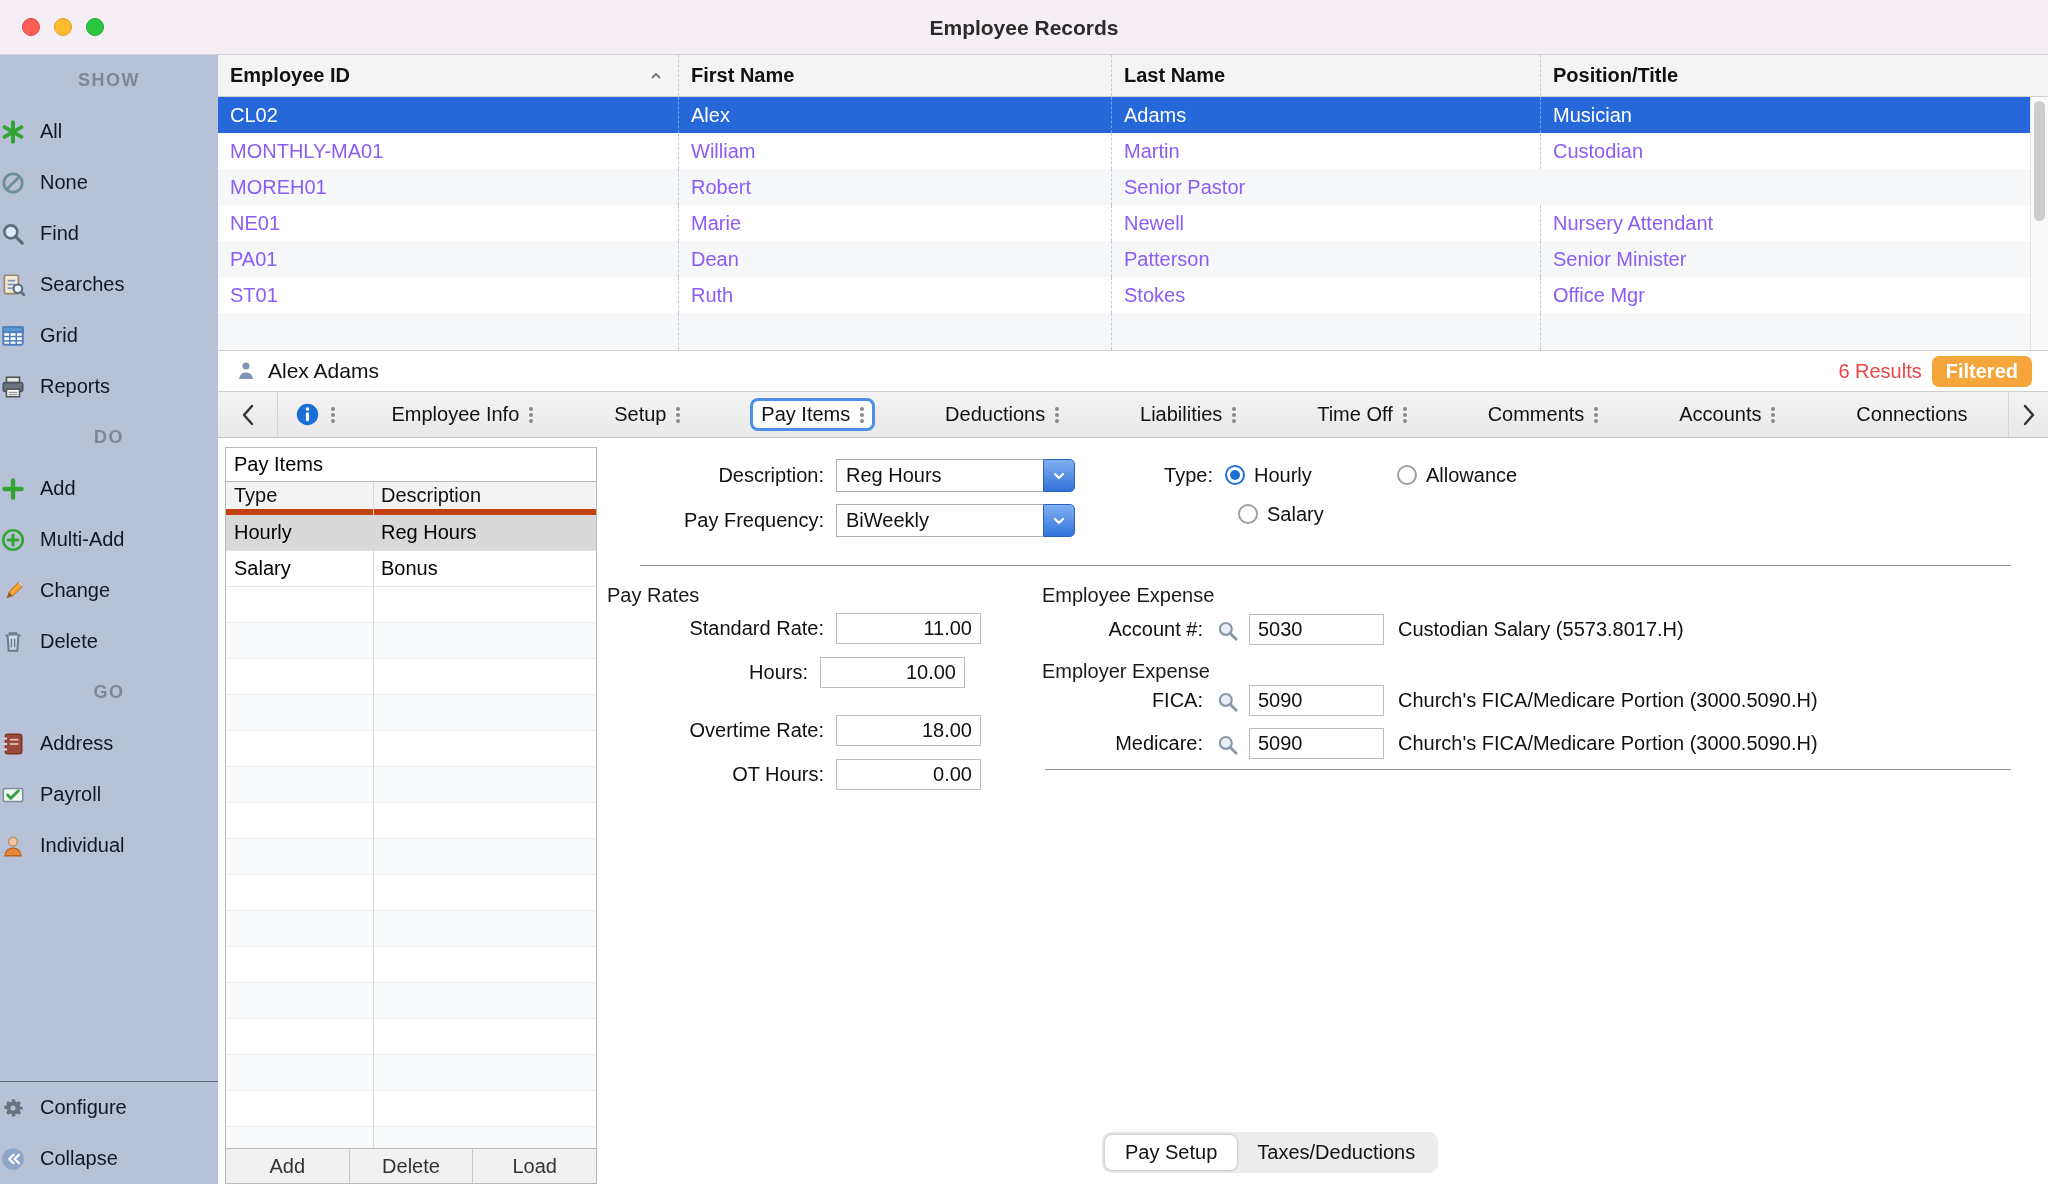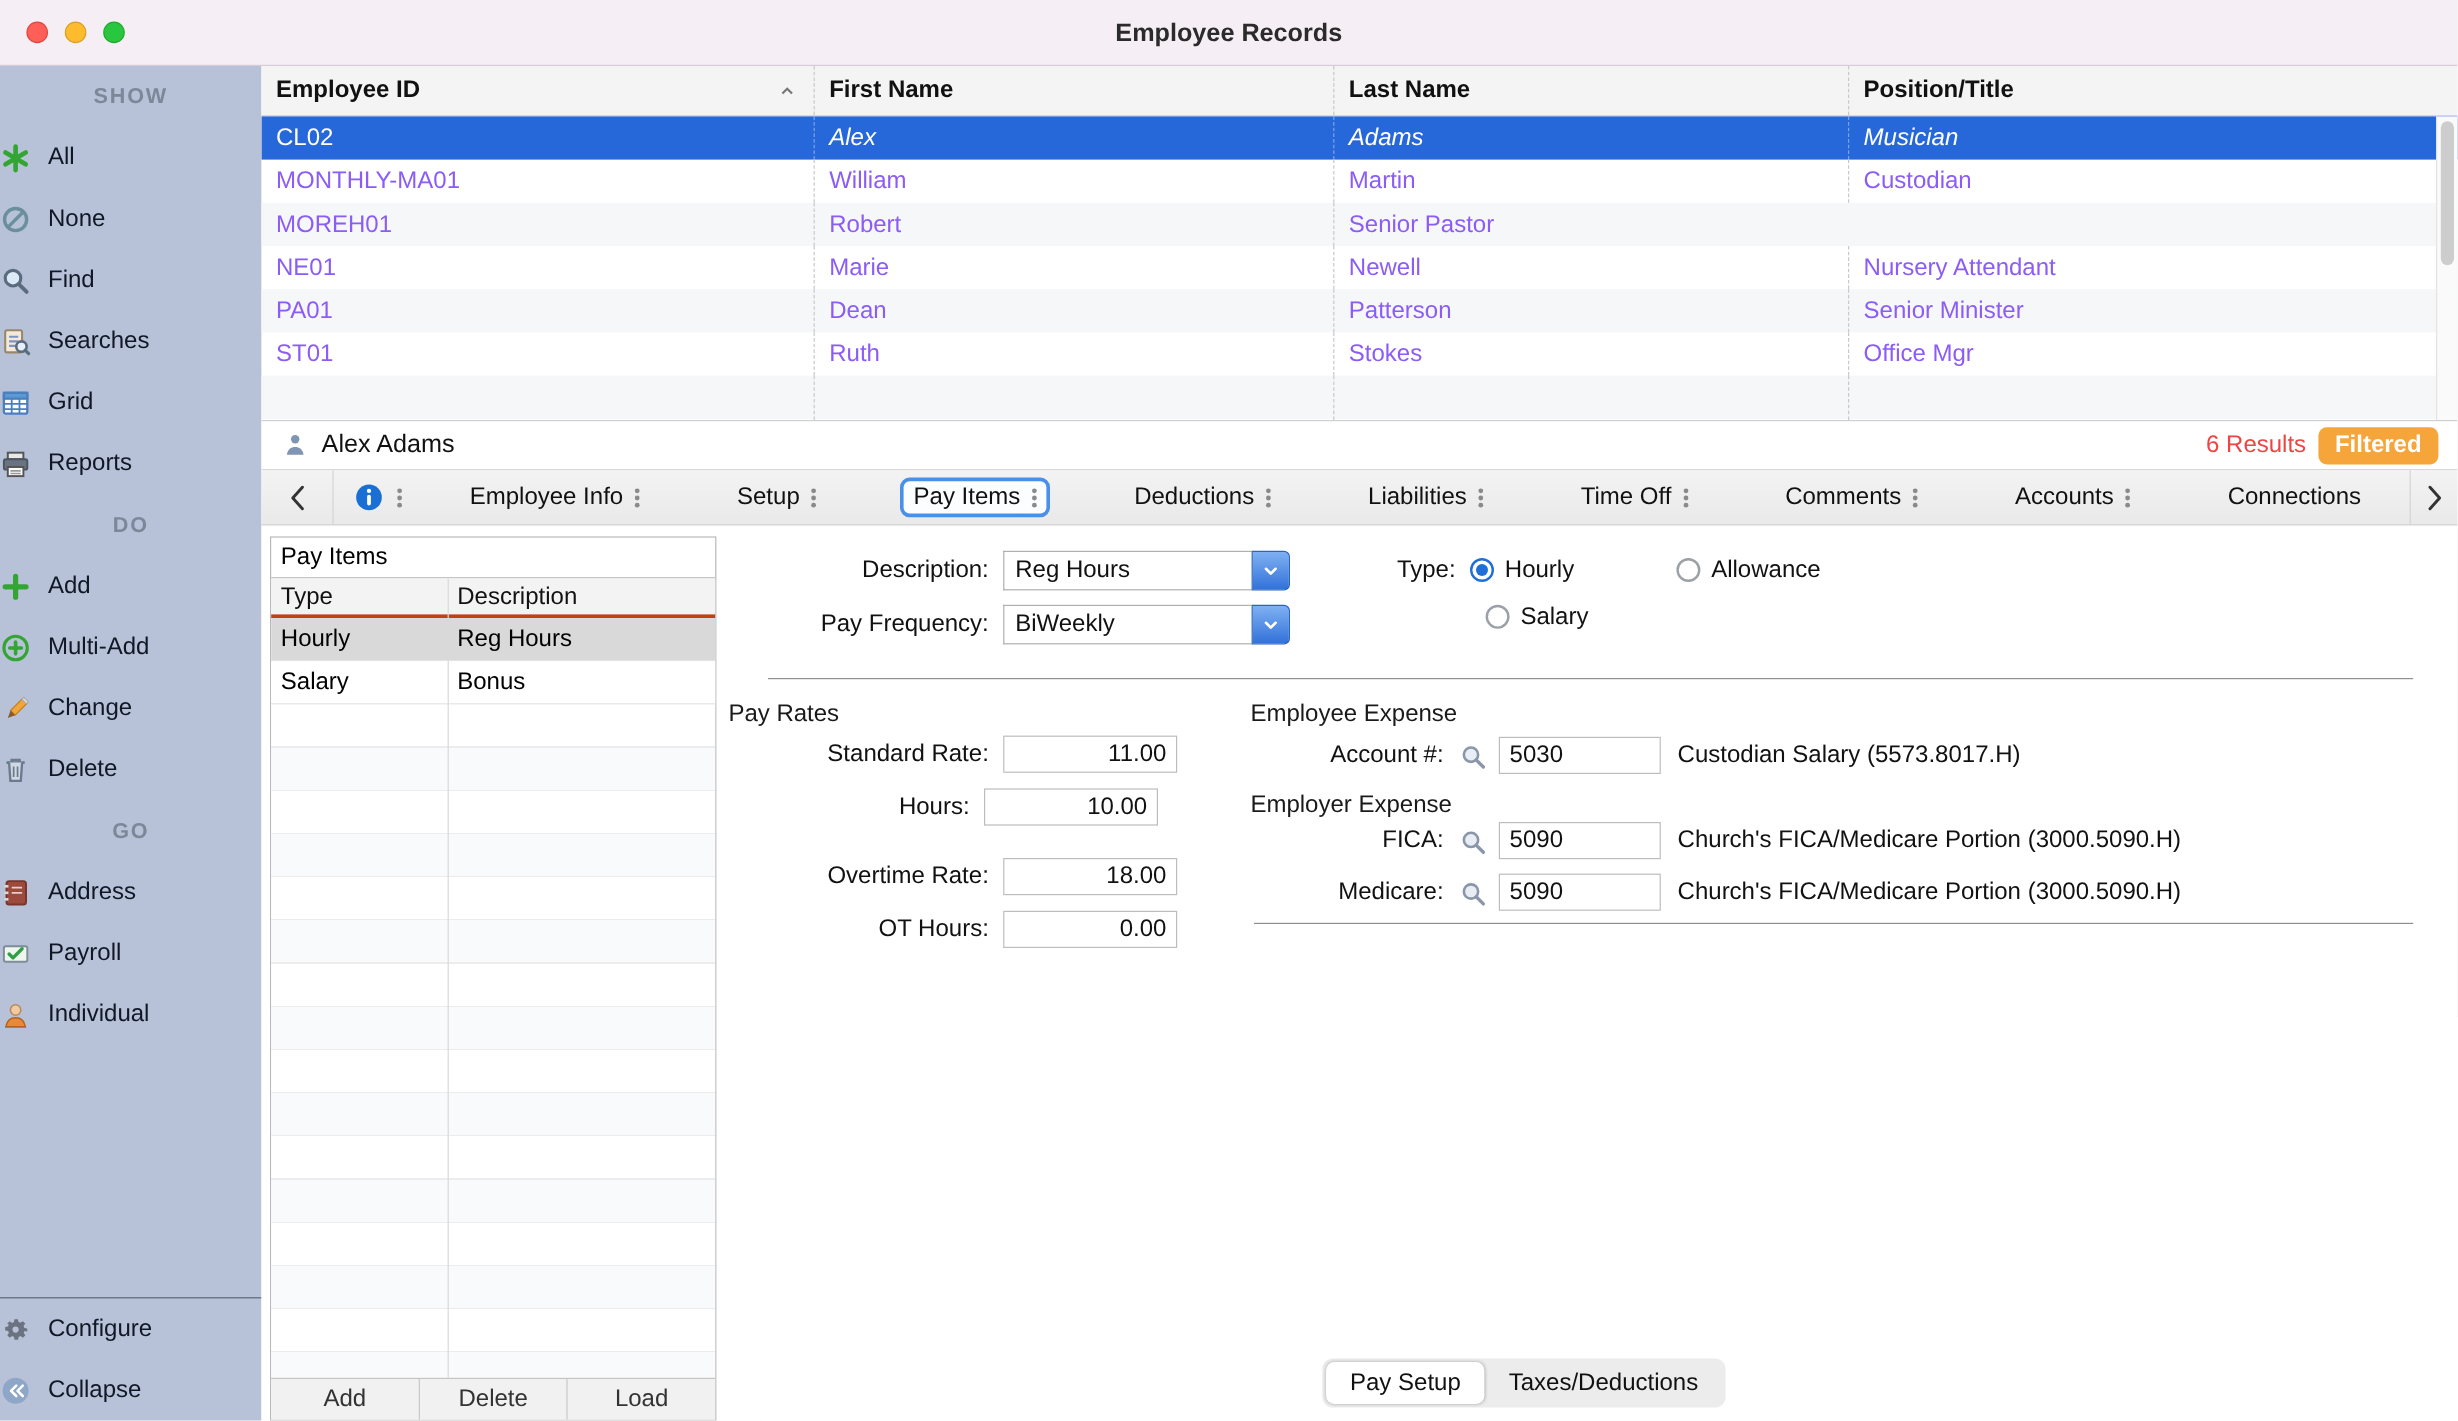--- a/index.html
+++ b/index.html
@@ -37,21 +37,21 @@
   .thead .th { display:flex; align-items:center; padding-left:12px; font-size:20px;
     font-weight:bold; color:#111; }
   .thead .th:nth-child(n+2), .trow .td:nth-child(n+2), .tfiller .td:nth-child(n+2) {
     border-left:1px dashed #c6c9ce; }
   .th .caret { margin-left:auto; margin-right:14px; display:flex; }
   .trow { display:grid; grid-template-columns:460px 433px 429px 508px; height:36px; }
   .trow .td { display:flex; align-items:center; padding-left:12px; font-size:20px; color:#8b5cf6; }
   .trow.alt { background:#f6f7f9; }
   .trow.sel { background:#2667d9; }
   .trow.sel .td { color:#fff; }
-  .trow.sel .td:nth-child(n+2) { border-left-color:rgba(255,255,255,.4);font-style:italic; }
+  .trow.sel .td:nth-child(n+2) { border-left-color:rgba(255,255,255,.4); }
   .tfiller { display:grid; grid-template-columns:460px 433px 429px 508px; height:37px;
     background:linear-gradient(#f6f7f9 0 36px,#fff 36px); }
   .vscroll { position:absolute; right:0; top:42px; bottom:0; width:18px; background:#fafafa;
     border-left:1px solid #e3e3e3; }
   .vscroll .thumb { position:absolute; left:3px; right:3px; top:4px; height:120px;
     border-radius:6px; background:#cdcdcd; }
 
   
   .statusbar { position:absolute; left:0; top:295px; width:1830px; height:42px; background:#fff;
     border-top:1px solid #cfcfcf; border-bottom:1px solid #cfcfcf; display:flex; align-items:center;
@@ -78,21 +78,21 @@
     border-radius:50%; background:#8a8a8a; box-shadow:0 6px 0 #8a8a8a, 0 12px 0 #8a8a8a; }
 
   
   .content { position:absolute; left:0; top:383px; width:1830px; height:746px; background:#fff; }
 
   
   .pi-panel { position:absolute; left:7px; top:9px; width:372px; height:737px;
     border:1px solid #b9b9b9; background:#fff; display:flex; flex-direction:column; }
   .pi-title { height:34px; display:flex; align-items:center; padding-left:8px; font-size:20px;
     border-bottom:1px solid #b9b9b9; }
-  .pi-cols { height:33px; display:flex; background:#f3f3f3; border-bottom:3px solid #c2410c;
+  .pi-cols { height:33px; display:flex; background:#f3f3f3; border-bottom:6px solid #c2410c;
     font-size:20px; color:#111; }
   .pi-cols .c1 { width:147px; display:flex; align-items:center; padding-left:8px; }
   .pi-cols .c2 { flex:1; display:flex; align-items:center; padding-left:8px; }
   .pi-list { flex:1; position:relative;
     background:repeating-linear-gradient(to bottom,#fff 0 35px,#ececec 35px 36px,#f9fafc 36px 71px,#ececec 71px 72px); }
   .pi-row { height:36px; display:flex; border-bottom:1px solid #e4e4e4; font-size:20px; }
   .pi-row .c1 { width:147px; display:flex; align-items:center; padding-left:8px; }
   .pi-row .c2 { flex:1; display:flex; align-items:center; padding-left:8px; }
   .pi-row.sel { background:#d9d9d9; }
   .pi-row.white { background:#fff; }

